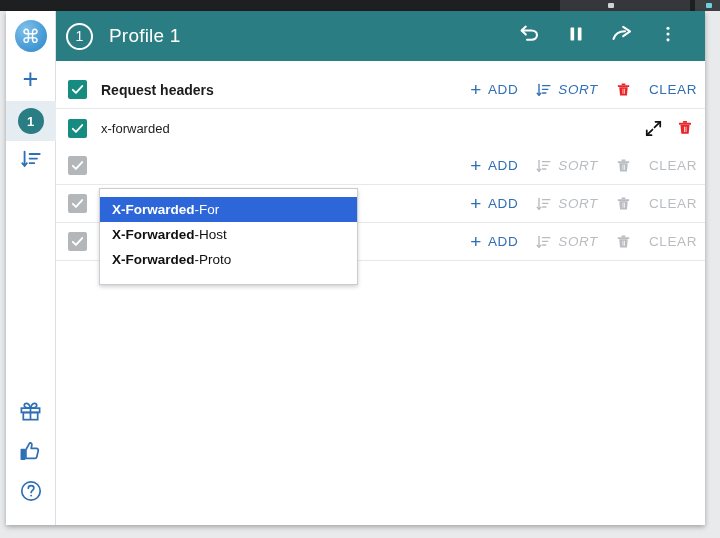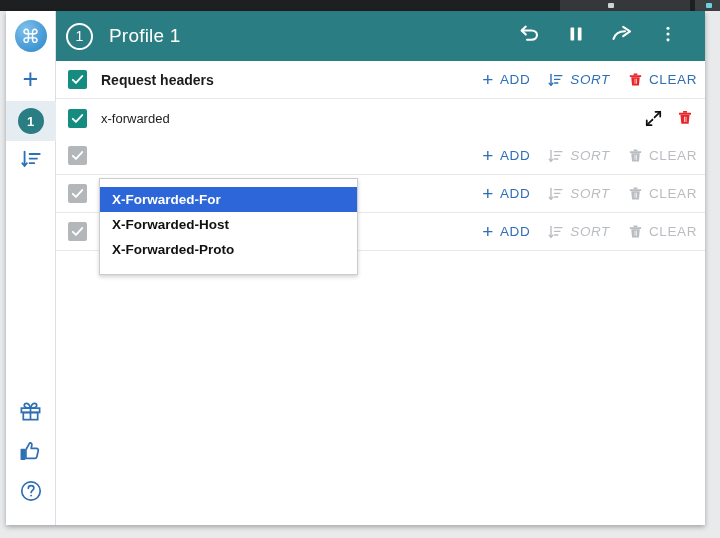--- a/index.html
+++ b/index.html
@@ -110,21 +110,21 @@
     white-space: nowrap; overflow: hidden; text-align: right;
   }
   .hdr-spacer { flex: 1 1 auto; }
   .hdr-icon {
     width: 46px; height: 50px;
     display: flex; align-items: center; justify-content: center;
     cursor: pointer;
   }
 
   
-  .rows { flex: 1 1 auto; position: relative; background:#fff; }
+  .rows { flex: 1 1 auto; position: relative; background:#fff;margin-top:10px; }
   .row {
     height: 38px;
     display: flex; align-items: center;
     border-bottom: 1px solid #e6e8ea;
     padding-left: 12px; padding-right: 8px;
     position: relative;
   }
   .row.no-border { border-bottom: none; }
   .row.header-row { border-bottom: 1px solid #e6e8ea; }
 
@@ -158,21 +158,21 @@
   .act {
     display: flex; align-items: center;
     font-size: 13.5px; letter-spacing: .6px;
     cursor: pointer;
     margin-left: 18px;
     white-space: nowrap;
   }
   .act .act-ico { display: flex; align-items: center; margin-right: 6px; }
   .act.add     { color: #2f6fb5; }
   .act.sort    { color: #2f6fb5; font-style: italic; }
-  .act.clear   { color: #2f6fb5; }
+  .act.clear   { color: #2f6fb5; gap: 12px; }
   .act.disabled { color: #b9bcc0; cursor: default; }
   .act.add .plus-g { font-size: 19px; line-height: 0; font-weight: 400; }
 
   .trash-red  { color: #e8262a; }
   .trash-grey { color: #b9bcc0; }
 
   .tool-icons { display: flex; align-items: center; gap: 14px; padding-right: 4px; }
   .expand-ico { cursor: pointer; color: #111; display:flex; }
   .del-ico    { cursor: pointer; display:flex; }
 
@@ -189,21 +189,21 @@
   }
   .dd-item {
     height: 25px;
     display: flex; align-items: center;
     padding: 0 12px;
     font-size: 13.5px; color: #111;
     cursor: pointer;
   }
   .dd-item.sel { background: #2c66d9; color: #ffffff; }
   .dd-pre { font-weight: bold; }
-  .dd-post { font-weight: 700; }
+  .dd-post { font-weight: 400; }
   .dd-item.sel .dd-pre, .dd-item.sel .dd-post { color: #ffffff; }
 
   .filler { background: #ffffff; flex: 1 1 auto; }
 </style>
 </head>
 <body>
 
 <div class="browser-strip">
   <div class="strip-seg s1"></div>
   <div class="strip-seg s2"></div>

